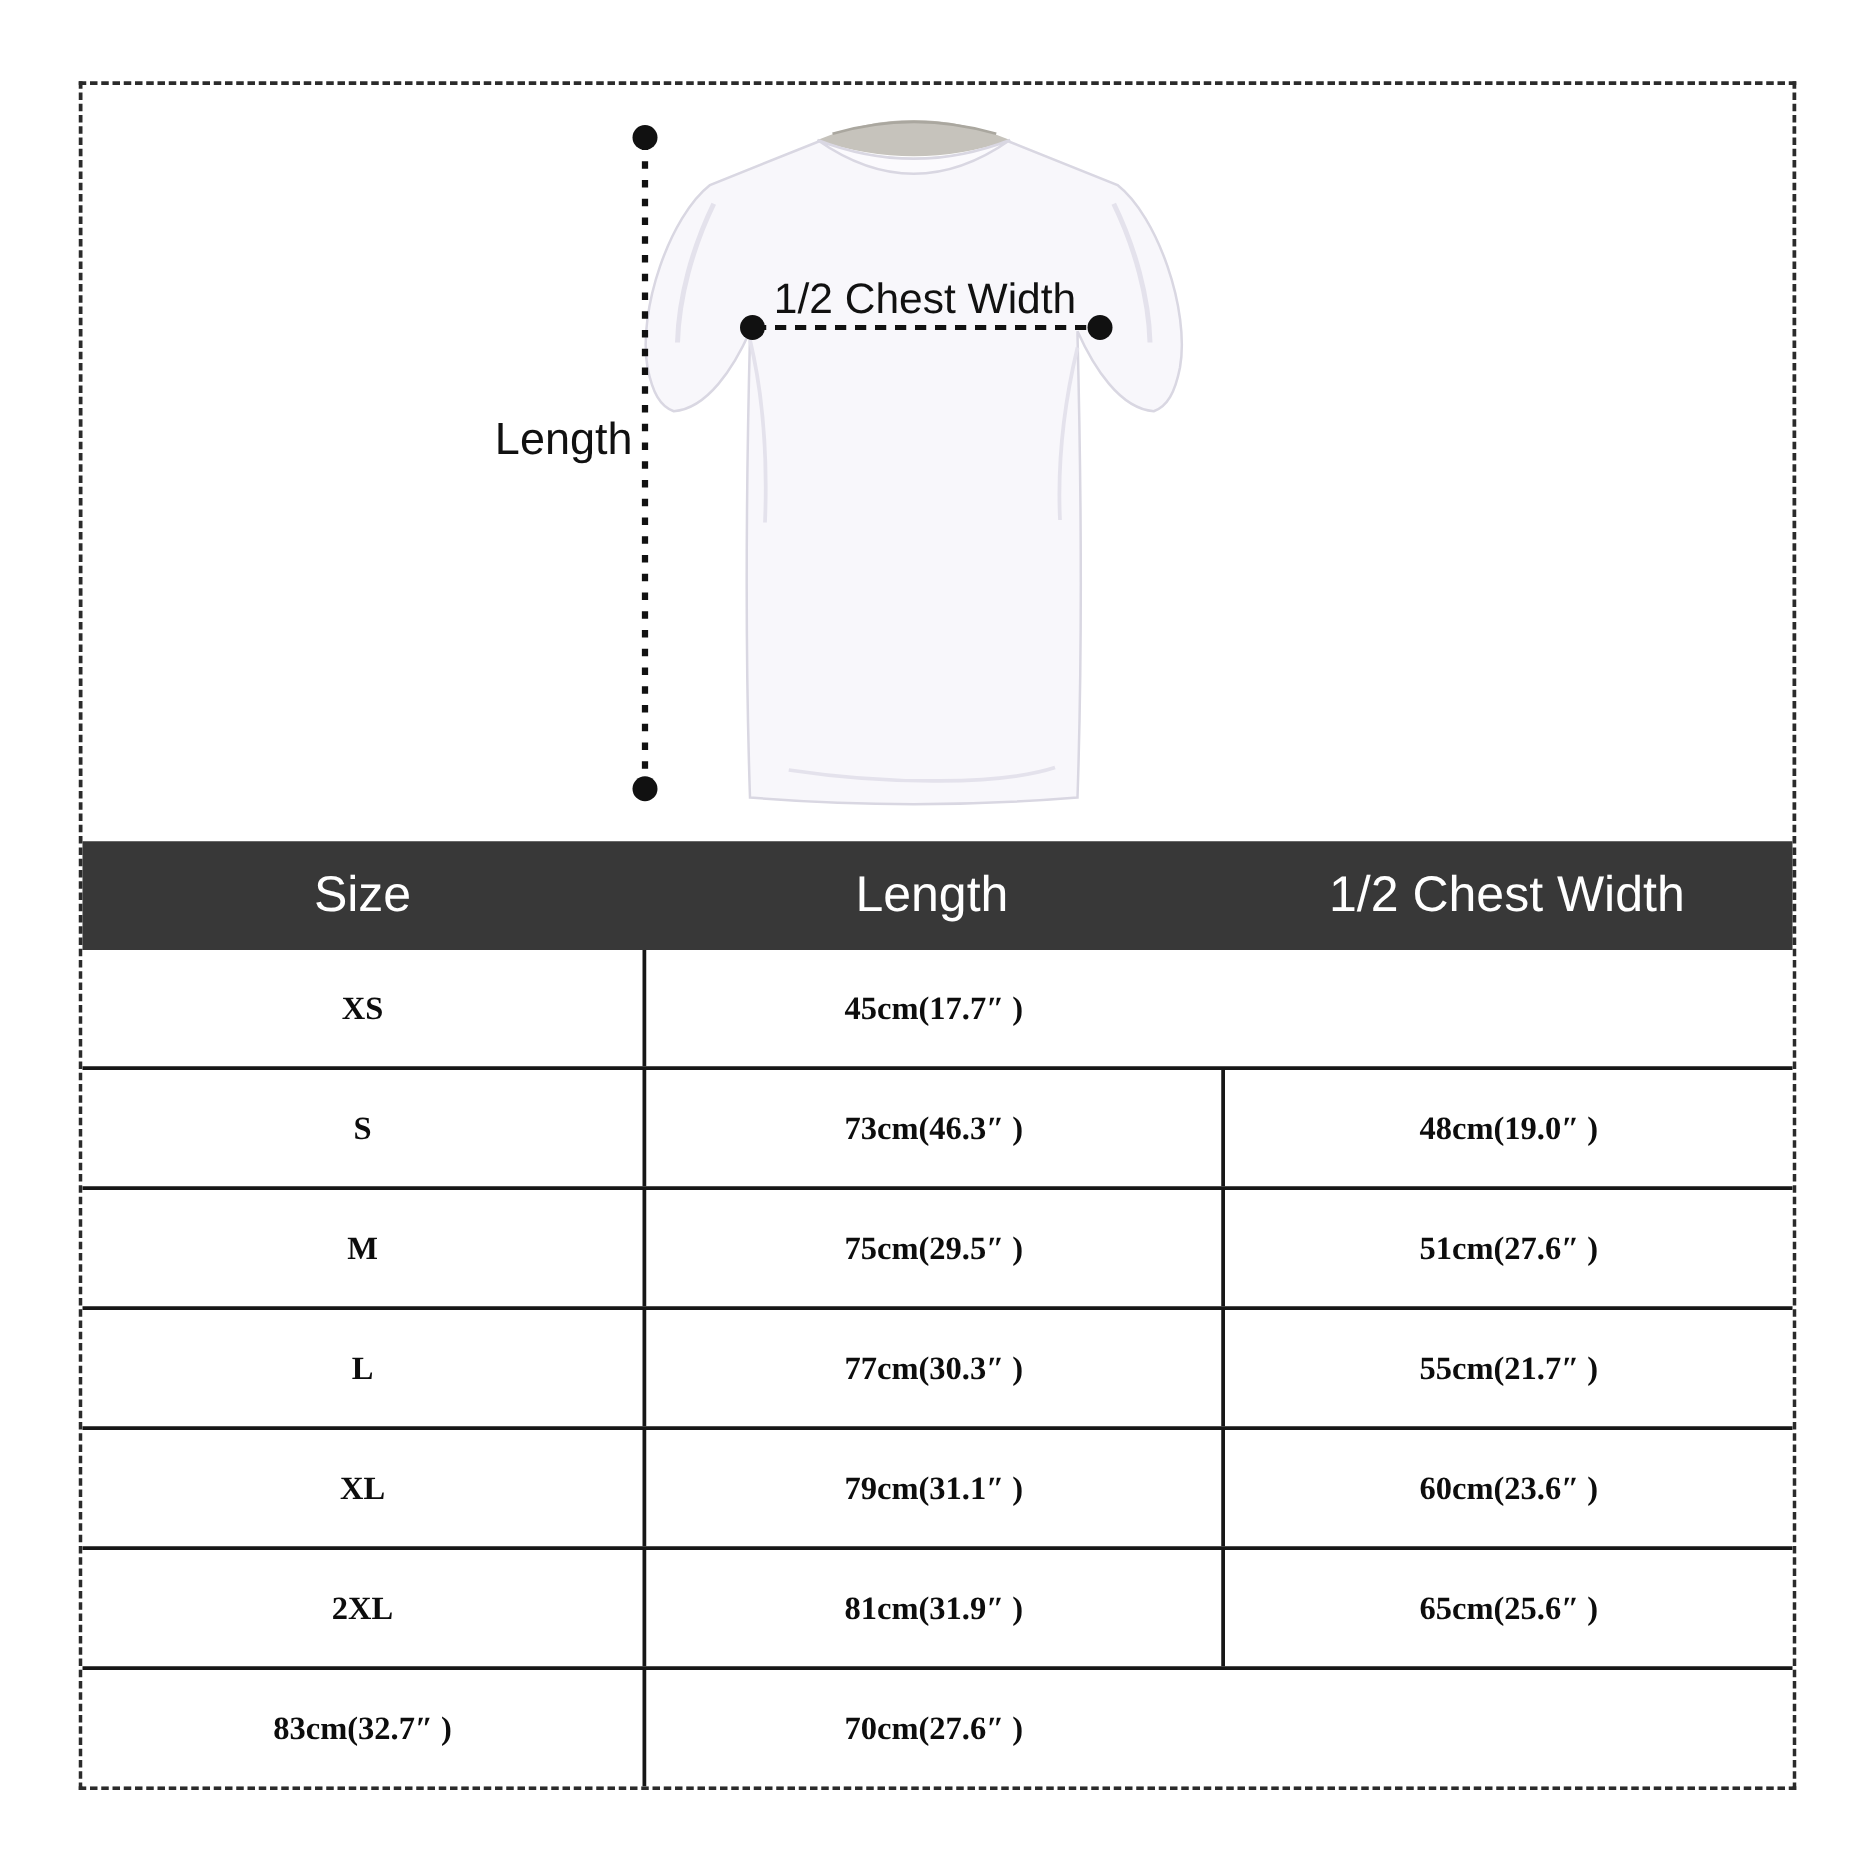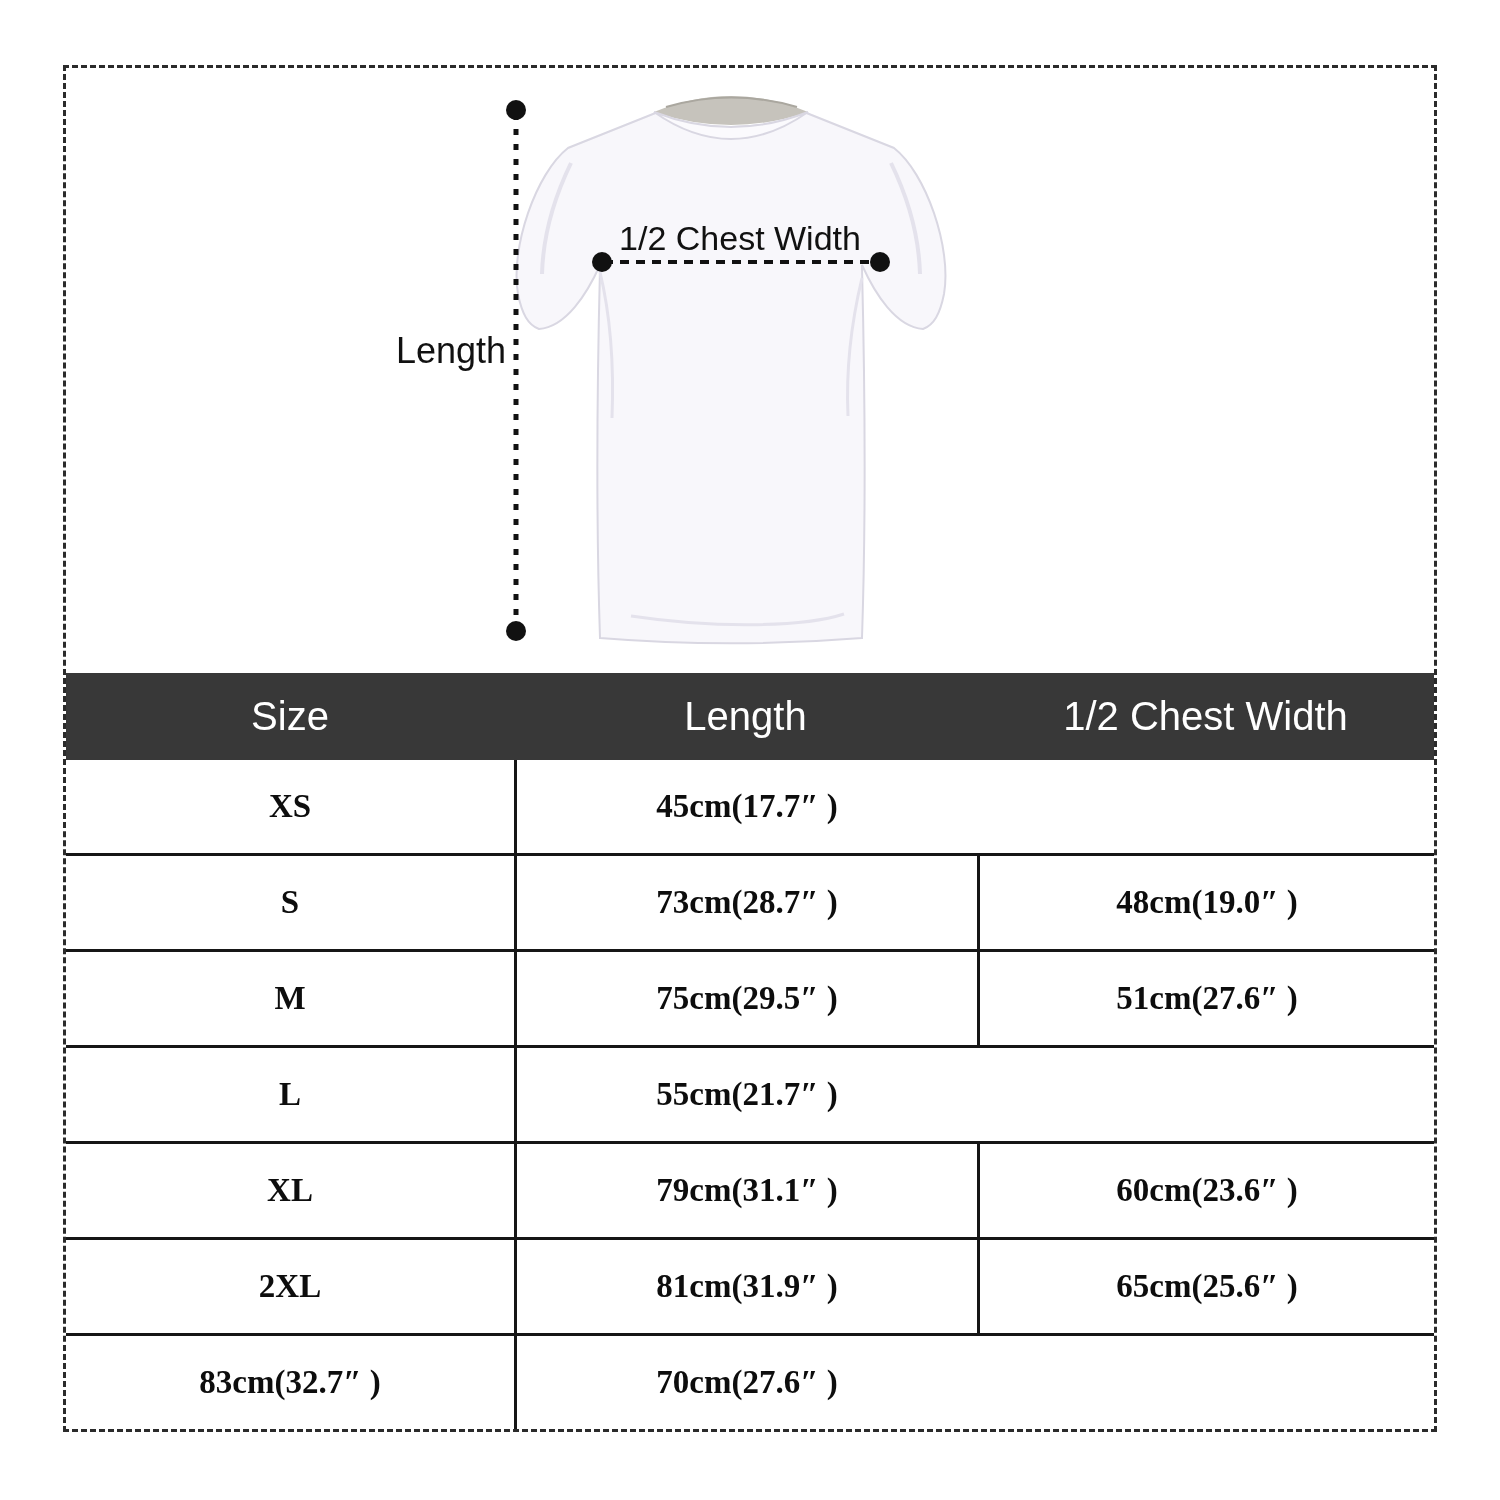--- a/index.html
+++ b/index.html
@@ -34,21 +34,21 @@
   .trow:last-child{border-bottom:none;}
   .thead{
     flex:0 0 87px;background:var(--header_bg);border-bottom:none;
   }
   .thead .cell{
     color:var(--header_text);font-family:"Liberation Sans", sans-serif;
     font-size:40px;font-weight:400;border:none;
   }
   .cell{
     display:flex;align-items:center;justify-content:center;
-    font-family:"Liberation Serif", serif;font-size:33px;font-weight:600;
+    font-family:"Liberation Serif", serif;font-size:26px;font-weight:600;
     color:var(--cell_text);
   }
   .trow:not(.thead) .cell + .cell{border-left:3px solid var(--table_border);}
   .size-cell{font-weight:700;}
 </style>
 </head>
 <body>
 
 <div class="frame">
 
@@ -99,30 +99,31 @@
       <div class="cell">Length</div>
       <div class="cell">1/2 Chest Width</div>
     </div>
 
     <div class="trow">
       <div class="cell size-cell">XS</div>
       <div class="cell">45cm(17.7″ )</div>
     </div>
     <div class="trow">
       <div class="cell size-cell">S</div>
-      <div class="cell">73cm(28.7″ )</div>
+      <div class="cell">73cm(46.3″ )</div>
       <div class="cell">48cm(19.0″ )</div>
     </div>
     <div class="trow">
       <div class="cell size-cell">M</div>
       <div class="cell">75cm(29.5″ )</div>
       <div class="cell">51cm(27.6″ )</div>
     </div>
     <div class="trow">
       <div class="cell size-cell">L</div>
+      <div class="cell">77cm(30.3″ )</div>
       <div class="cell">55cm(21.7″ )</div>
     </div>
     <div class="trow">
       <div class="cell size-cell">XL</div>
       <div class="cell">79cm(31.1″ )</div>
       <div class="cell">60cm(23.6″ )</div>
     </div>
     <div class="trow">
       <div class="cell size-cell">2XL</div>
       <div class="cell">81cm(31.9″ )</div>

